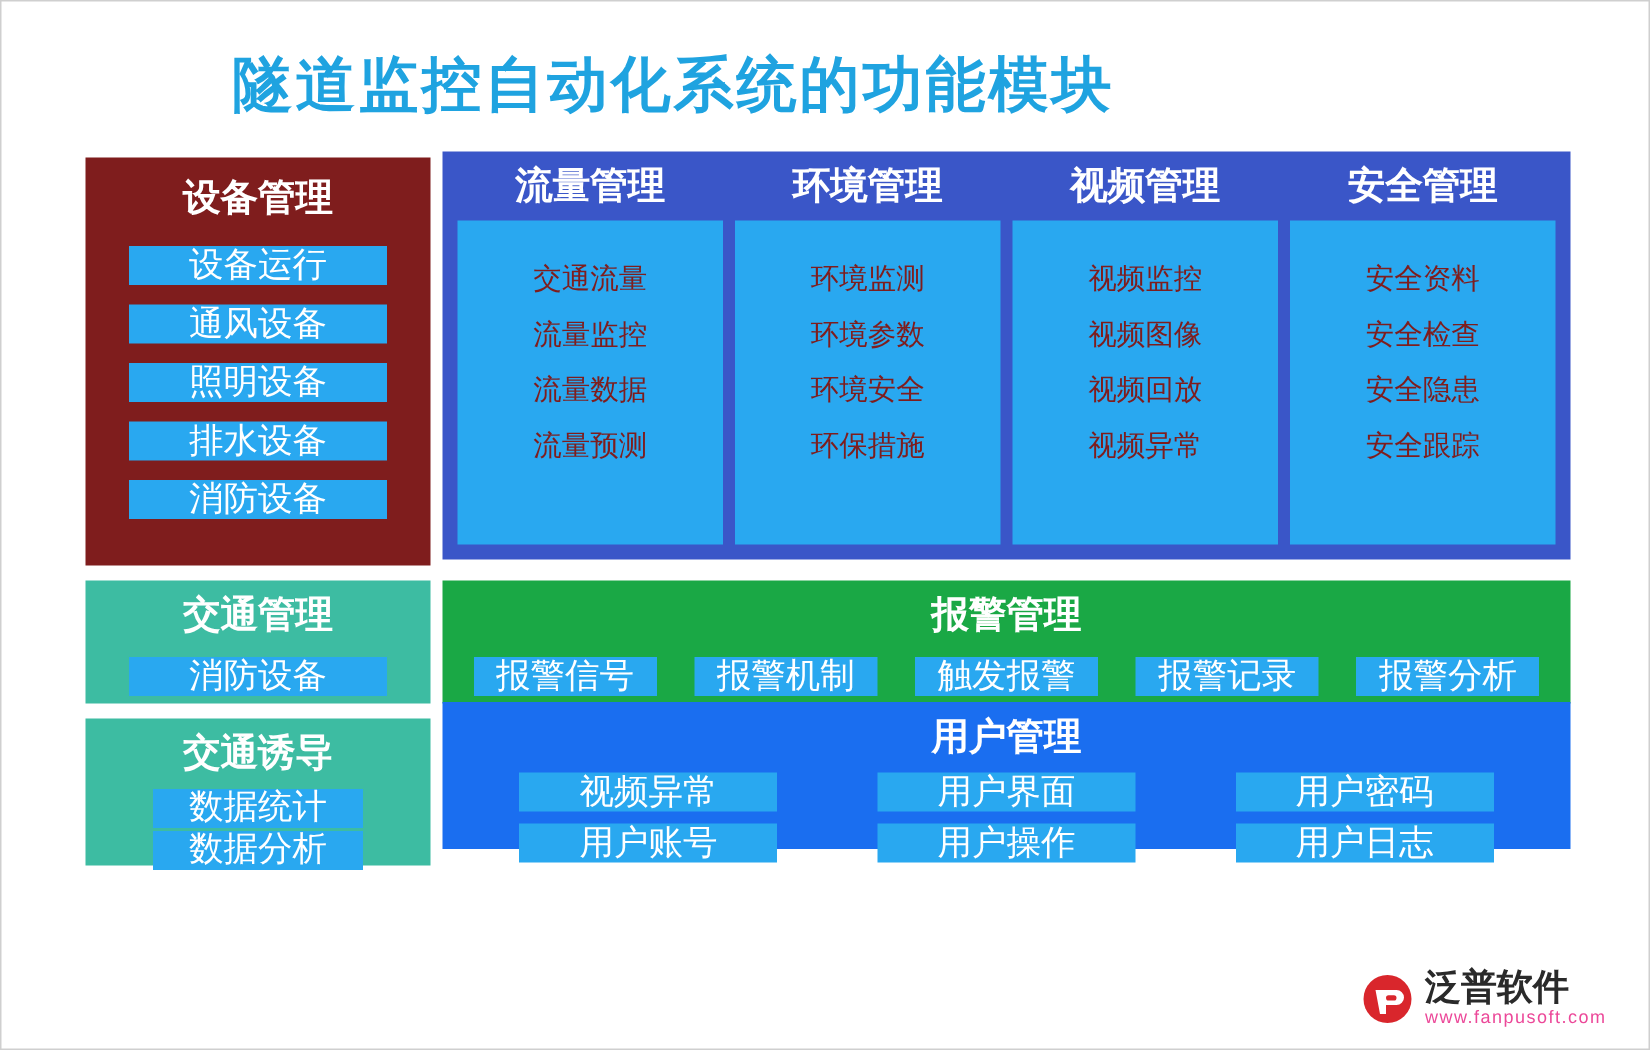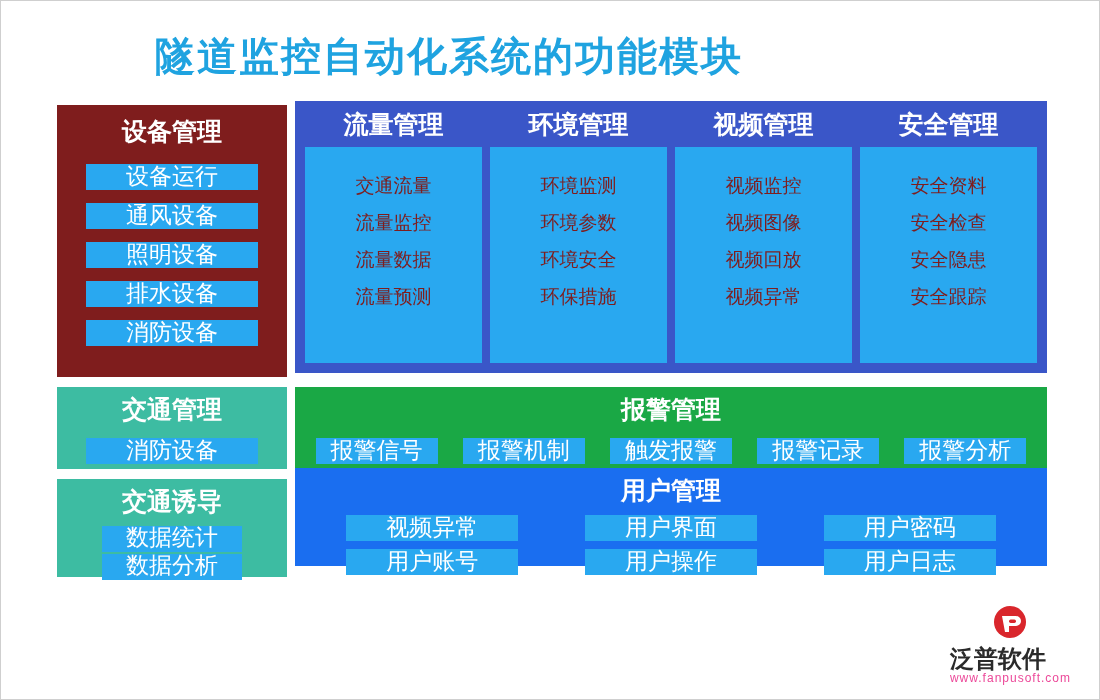--- a/index.html
+++ b/index.html
@@ -183,21 +183,20 @@
   #user-panel .chip { width: 172px; }
 
   
   #logo {
     position: absolute;
     right: 28px;
     bottom: 14px;
     display: flex;
     align-items: center;
     gap: 8px;
-    flex-direction: column;
   }
   #logo .mark {
     width: 34px;
     height: 34px;
     position: relative;
   }
   #logo .mark svg { display: block; }
   #logo .brand-text {
     display: flex;
     flex-direction: column;

